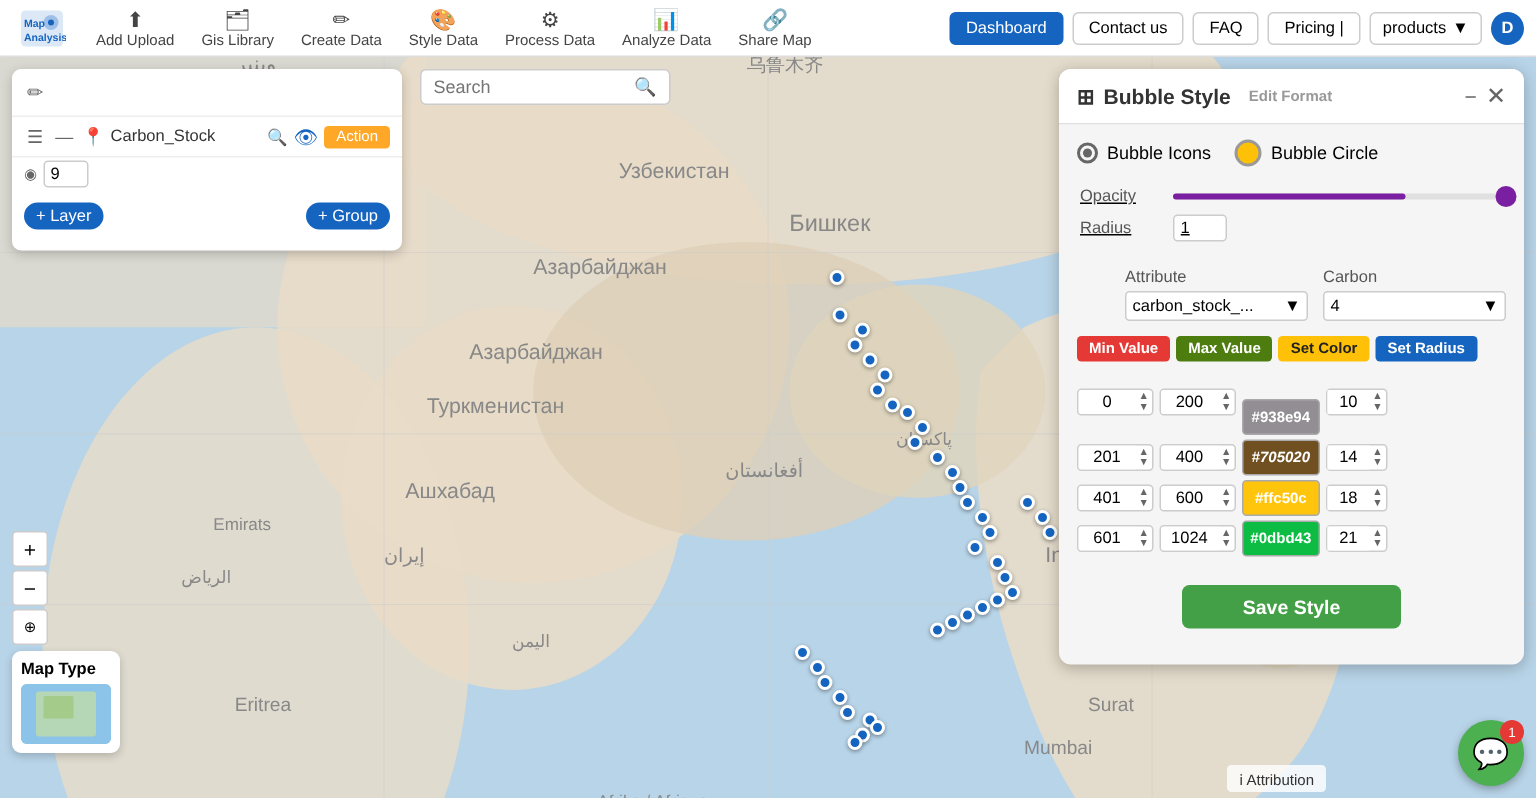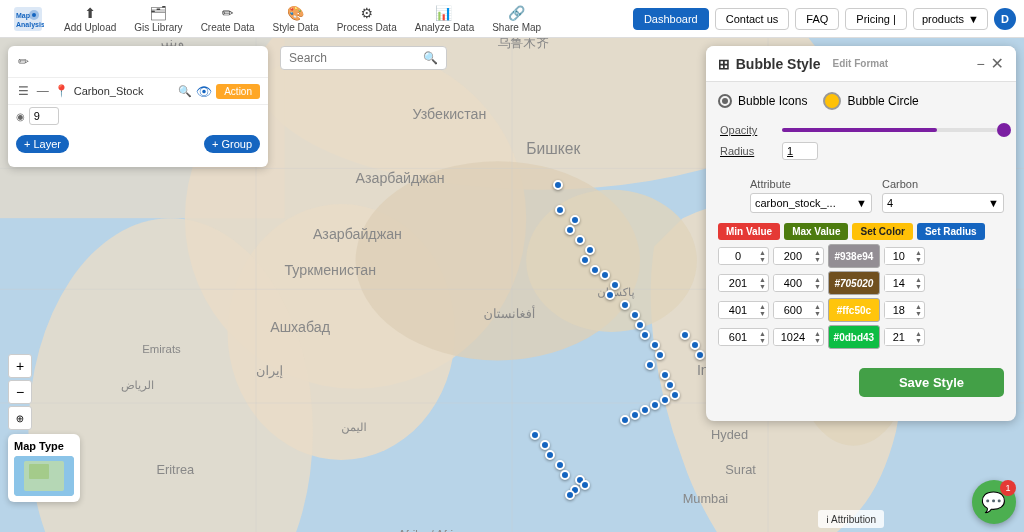--- a/index.html
+++ b/index.html
@@ -194,21 +194,21 @@
     .color-swatch {
       width: 52px; height: 24px; border-radius: 3px; border: 1px solid #aaa;
       display: flex; align-items: center; justify-content: center; font-size: 10px; color: #fff; font-weight: bold;
       cursor: pointer;
     }
     .radius-cell {
       display: flex; align-items: center; border: 1px solid #ccc; border-radius: 3px; background: #fff;
     }
     .radius-cell input { border: none; outline: none; font-size: 11px; width: 28px; padding: 2px 2px; text-align: center; }
 
-    .save-row { display: flex; justify-content: flex-end; padding: 10px 12px 12px 12px; }
+    .save-row { display: flex; justify-content: center; padding: 10px 12px 12px 12px; }
     .save-btn {
       padding: 7px 40px; background: #43A047; color: #fff; border: none; border-radius: 5px;
       font-size: 13px; font-weight: bold; cursor: pointer;
     }
 
     
     .map-pin {
       position: absolute; width: 10px; height: 10px; background: #1565C0; border-radius: 50%;
       border: 2px solid #fff; box-shadow: 0 1px 3px rgba(0,0,0,0.4);
     }
@@ -505,21 +505,21 @@
         <span class="spin-btn">▼</span>
       </div>
     </div>
     <div class="data-cell">
       <input type="text" value="200" style="">
       <div class="spinner">
         <span class="spin-btn">▲</span>
         <span class="spin-btn">▼</span>
       </div>
     </div>
-    <div class="color-swatch" style="background:#938e94;">#938e94</div>
+    <div class="color-swatch" style="background:#938e94;margin-top:21px;">#938e94</div>
     <div class="radius-cell">
       <input type="text" value="10" style="">
       <div class="spinner">
         <span class="spin-btn">▲</span>
         <span class="spin-btn">▼</span>
       </div>
     </div>
   </div>
           <div class="data-row">
     <div class="data-cell">

